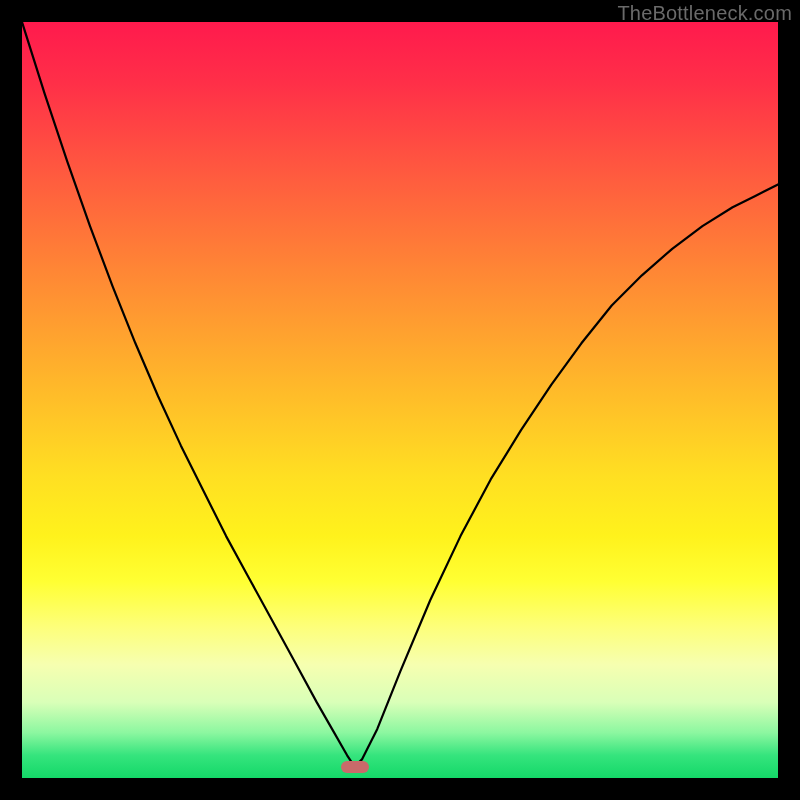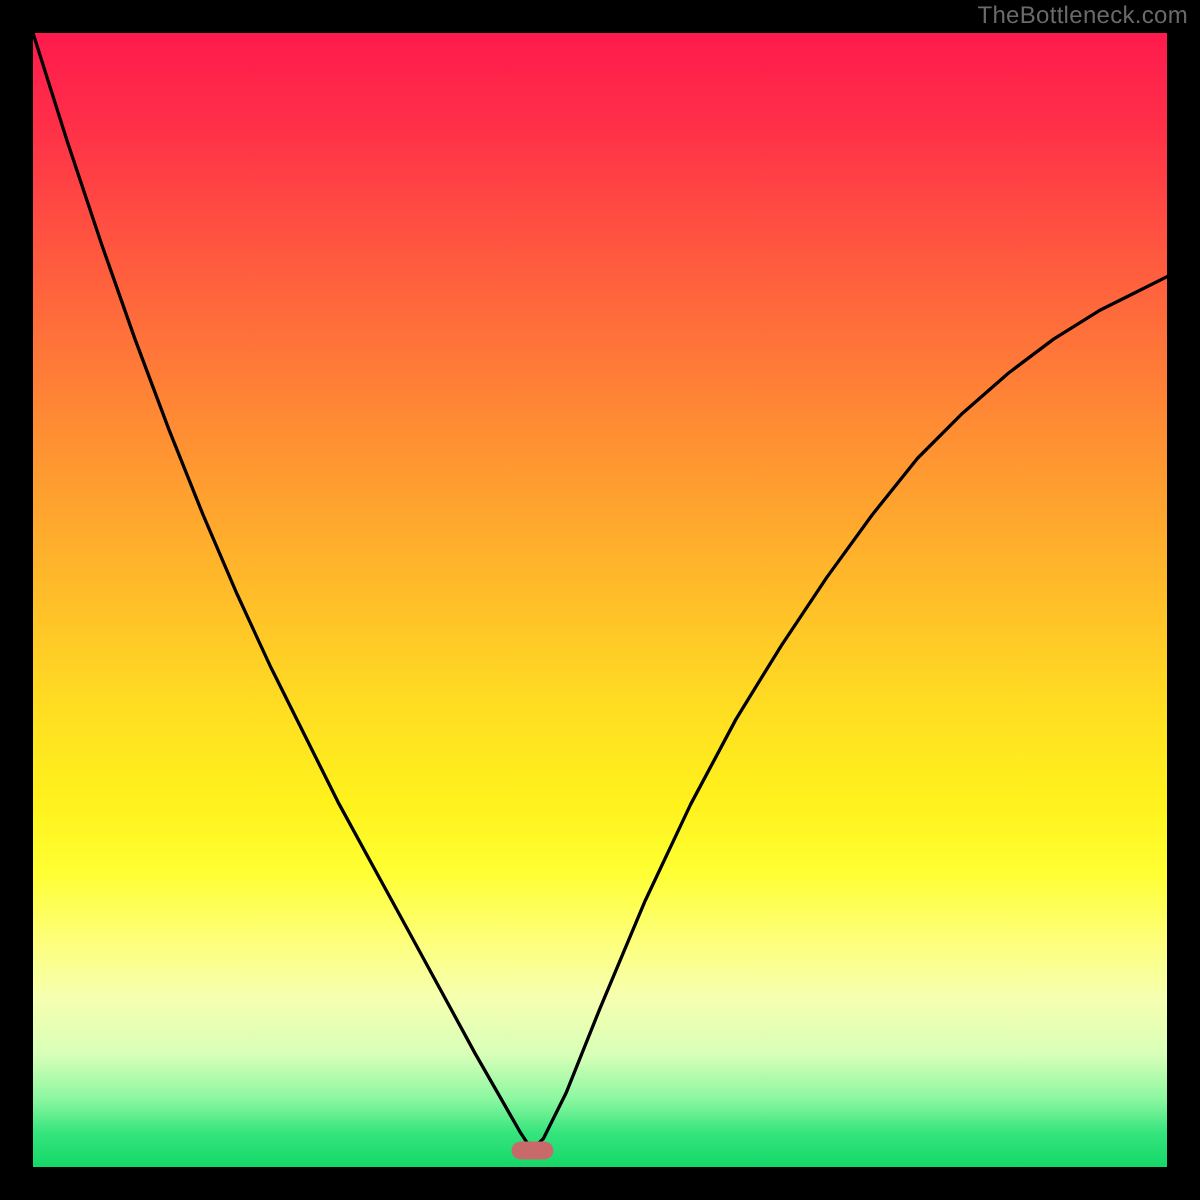--- a/index.html
+++ b/index.html
@@ -56,21 +56,21 @@
     height: 12px;
     border-radius: 6px;
     background: #c96a6a;
     transform: translate(-50%, -50%);
   }
   .watermark {
     position: absolute;
     top: 2px;
     right: 8px;
     color: #6a6a6a;
-    font-size: 16px;
+    font-size: 20px;
     letter-spacing: 0.2px;
     user-select: none;
   }
 </style>
 </head>
 <body>
 
 <div class="frame">
 
   <div class="watermark">TheBottleneck.com</div>

